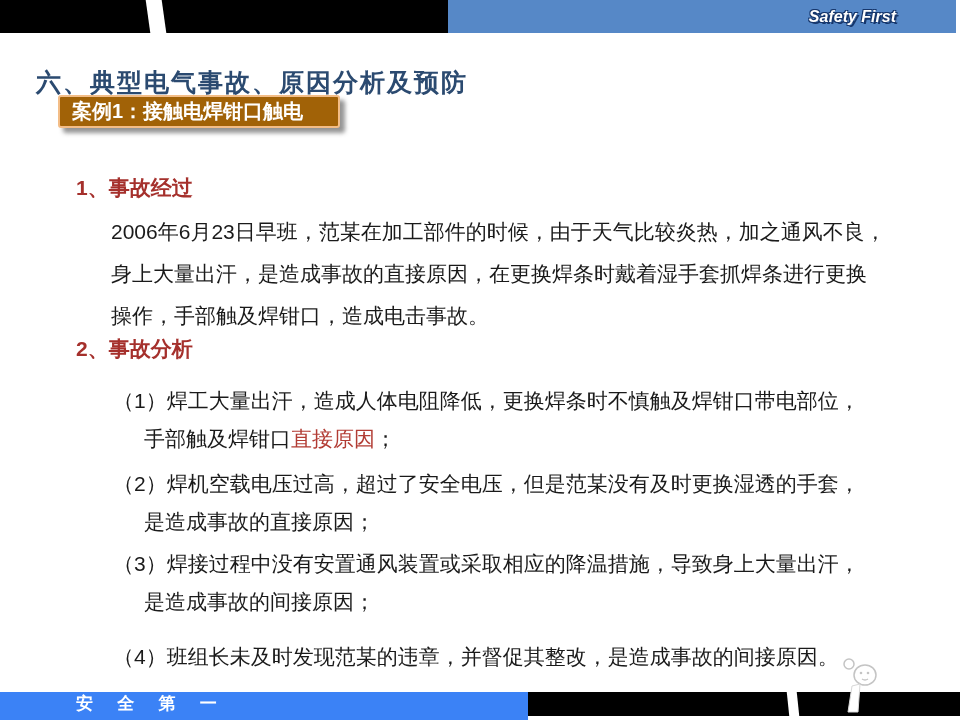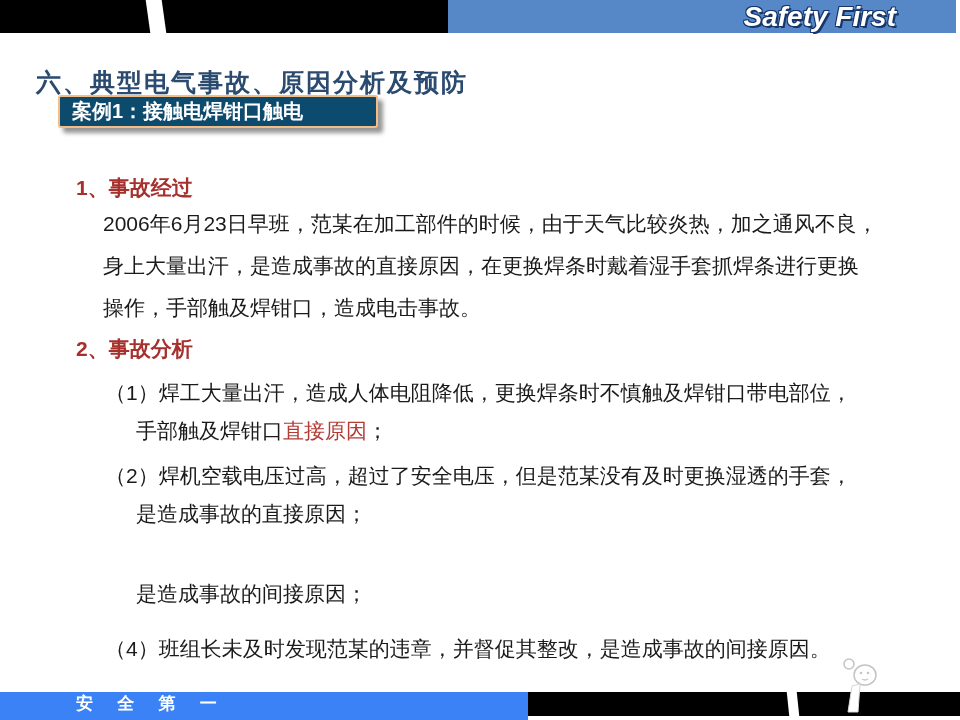--- a/index.html
+++ b/index.html
@@ -6,44 +6,44 @@
   .slide{
     position:relative;width:960px;height:720px;background:#ffffff;overflow:hidden;
     font-family:"Liberation Sans",sans-serif;
   }
   
   .top-black-bar{position:absolute;left:0;top:0;width:448px;height:33px;background:#000000;}
   .top-slash{position:absolute;left:148px;top:0;width:16px;height:33px;background:#ffffff;transform:skewX(8deg);}
   .top-blue-bar{position:absolute;left:448px;top:0;width:508px;height:33px;background:#5688c7;}
   .safety-first{
     position:absolute;right:64px;top:0px;height:33px;line-height:33px;
-    font-size:28px;font-weight:bold;font-style:italic;color:#ffffff;
+    font-size:16px;font-weight:bold;font-style:italic;color:#ffffff;
     text-shadow:2px 2px 0 #16366b,-1px -1px 0 #16366b,1px -1px 0 #16366b,-1px 1px 0 #16366b;
     white-space:nowrap;
   }
   
   .page-title{
     position:absolute;left:20px;top:50px;margin:16px;
     font-family:"Liberation Serif",serif;
     font-size:25px;font-weight:bold;color:#2b4a70;letter-spacing:2px;white-space:nowrap;
   }
   .case-badge{
-    position:absolute;left:58px;top:95px;width:320px;height:33px;box-sizing:border-box;
-    background:#0c4a6e;border:2px solid #f3bd87;border-radius:3px;
+    position:absolute;left:58px;top:95px;width:282px;height:33px;box-sizing:border-box;
+    background:#a16207;border:2px solid #f3bd87;border-radius:3px;
     box-shadow:5px 5px 4px rgba(130,130,130,0.85);
     color:#ffffff;font-weight:bold;font-size:20px;line-height:29px;
     padding-left:12px;white-space:nowrap;
   }
   
   .sec-heading{
     position:absolute;left:72px;margin:4px;
     font-size:21px;font-weight:bold;color:#a5302c;white-space:nowrap;
   }
   .body-line{
-    position:absolute;margin:8px;font-size:21px;color:#1a1a1a;white-space:nowrap;
+    position:absolute;margin:16px;font-size:21px;color:#1a1a1a;white-space:nowrap;
   }
   .red{color:#b23c34;}
   
   .bottom-blue-bar{position:absolute;left:0;top:692px;width:528px;height:32px;background:#3b82f6;}
   .slogan{
     position:absolute;left:76px;top:0;height:24px;line-height:23px;
     font-family:"Liberation Serif",serif;font-weight:bold;
     font-size:17px;color:#ffffff;letter-spacing:10px;white-space:nowrap;
   }
   .bottom-black-bar{position:absolute;left:528px;top:692px;width:432px;height:24px;background:#000000;}
@@ -80,20 +80,21 @@
   <p class="body-line" style="left:95px;top:286px;">操作，手部触及焊钳口，造成电击事故。</p>
 
   <h2 class="sec-heading" style="top:331px;">2、事故分析</h2>
 
   <p class="body-line" style="left:97px;top:371px;">（1）焊工大量出汗，造成人体电阻降低，更换焊条时不慎触及焊钳口带电部位，</p>
   <p class="body-line" style="left:128px;top:409px;"><span>手部触及焊钳口</span><span class="red">直接原因</span><span>；</span></p>
 
   <p class="body-line" style="left:97px;top:454px;">（2）焊机空载电压过高，超过了安全电压，但是范某没有及时更换湿透的手套，</p>
   <p class="body-line" style="left:128px;top:492px;">是造成事故的直接原因；</p>
 
+  <p class="body-line" style="left:97px;top:534px;">（3）焊接过程中没有安置通风装置或采取相应的降温措施，导致身上大量出汗，</p>
   <p class="body-line" style="left:128px;top:572px;">是造成事故的间接原因；</p>
 
   <p class="body-line" style="left:97px;top:627px;">（4）班组长未及时发现范某的违章，并督促其整改，是造成事故的间接原因。</p>
 
   <div class="brand-logo">
     <svg width="42" height="58" viewBox="0 0 42 58" aria-hidden="true">
       <circle cx="9" cy="8" r="5" fill="#ffffff" stroke="#c4c4c4" stroke-width="1.5"></circle>
       <ellipse cx="25" cy="19" rx="11" ry="10" fill="#ffffff" stroke="#c4c4c4" stroke-width="1.5"></ellipse>
       <circle cx="21" cy="17" r="1.3" fill="#c4c4c4"></circle>
       <circle cx="28" cy="17" r="1.3" fill="#c4c4c4"></circle>

